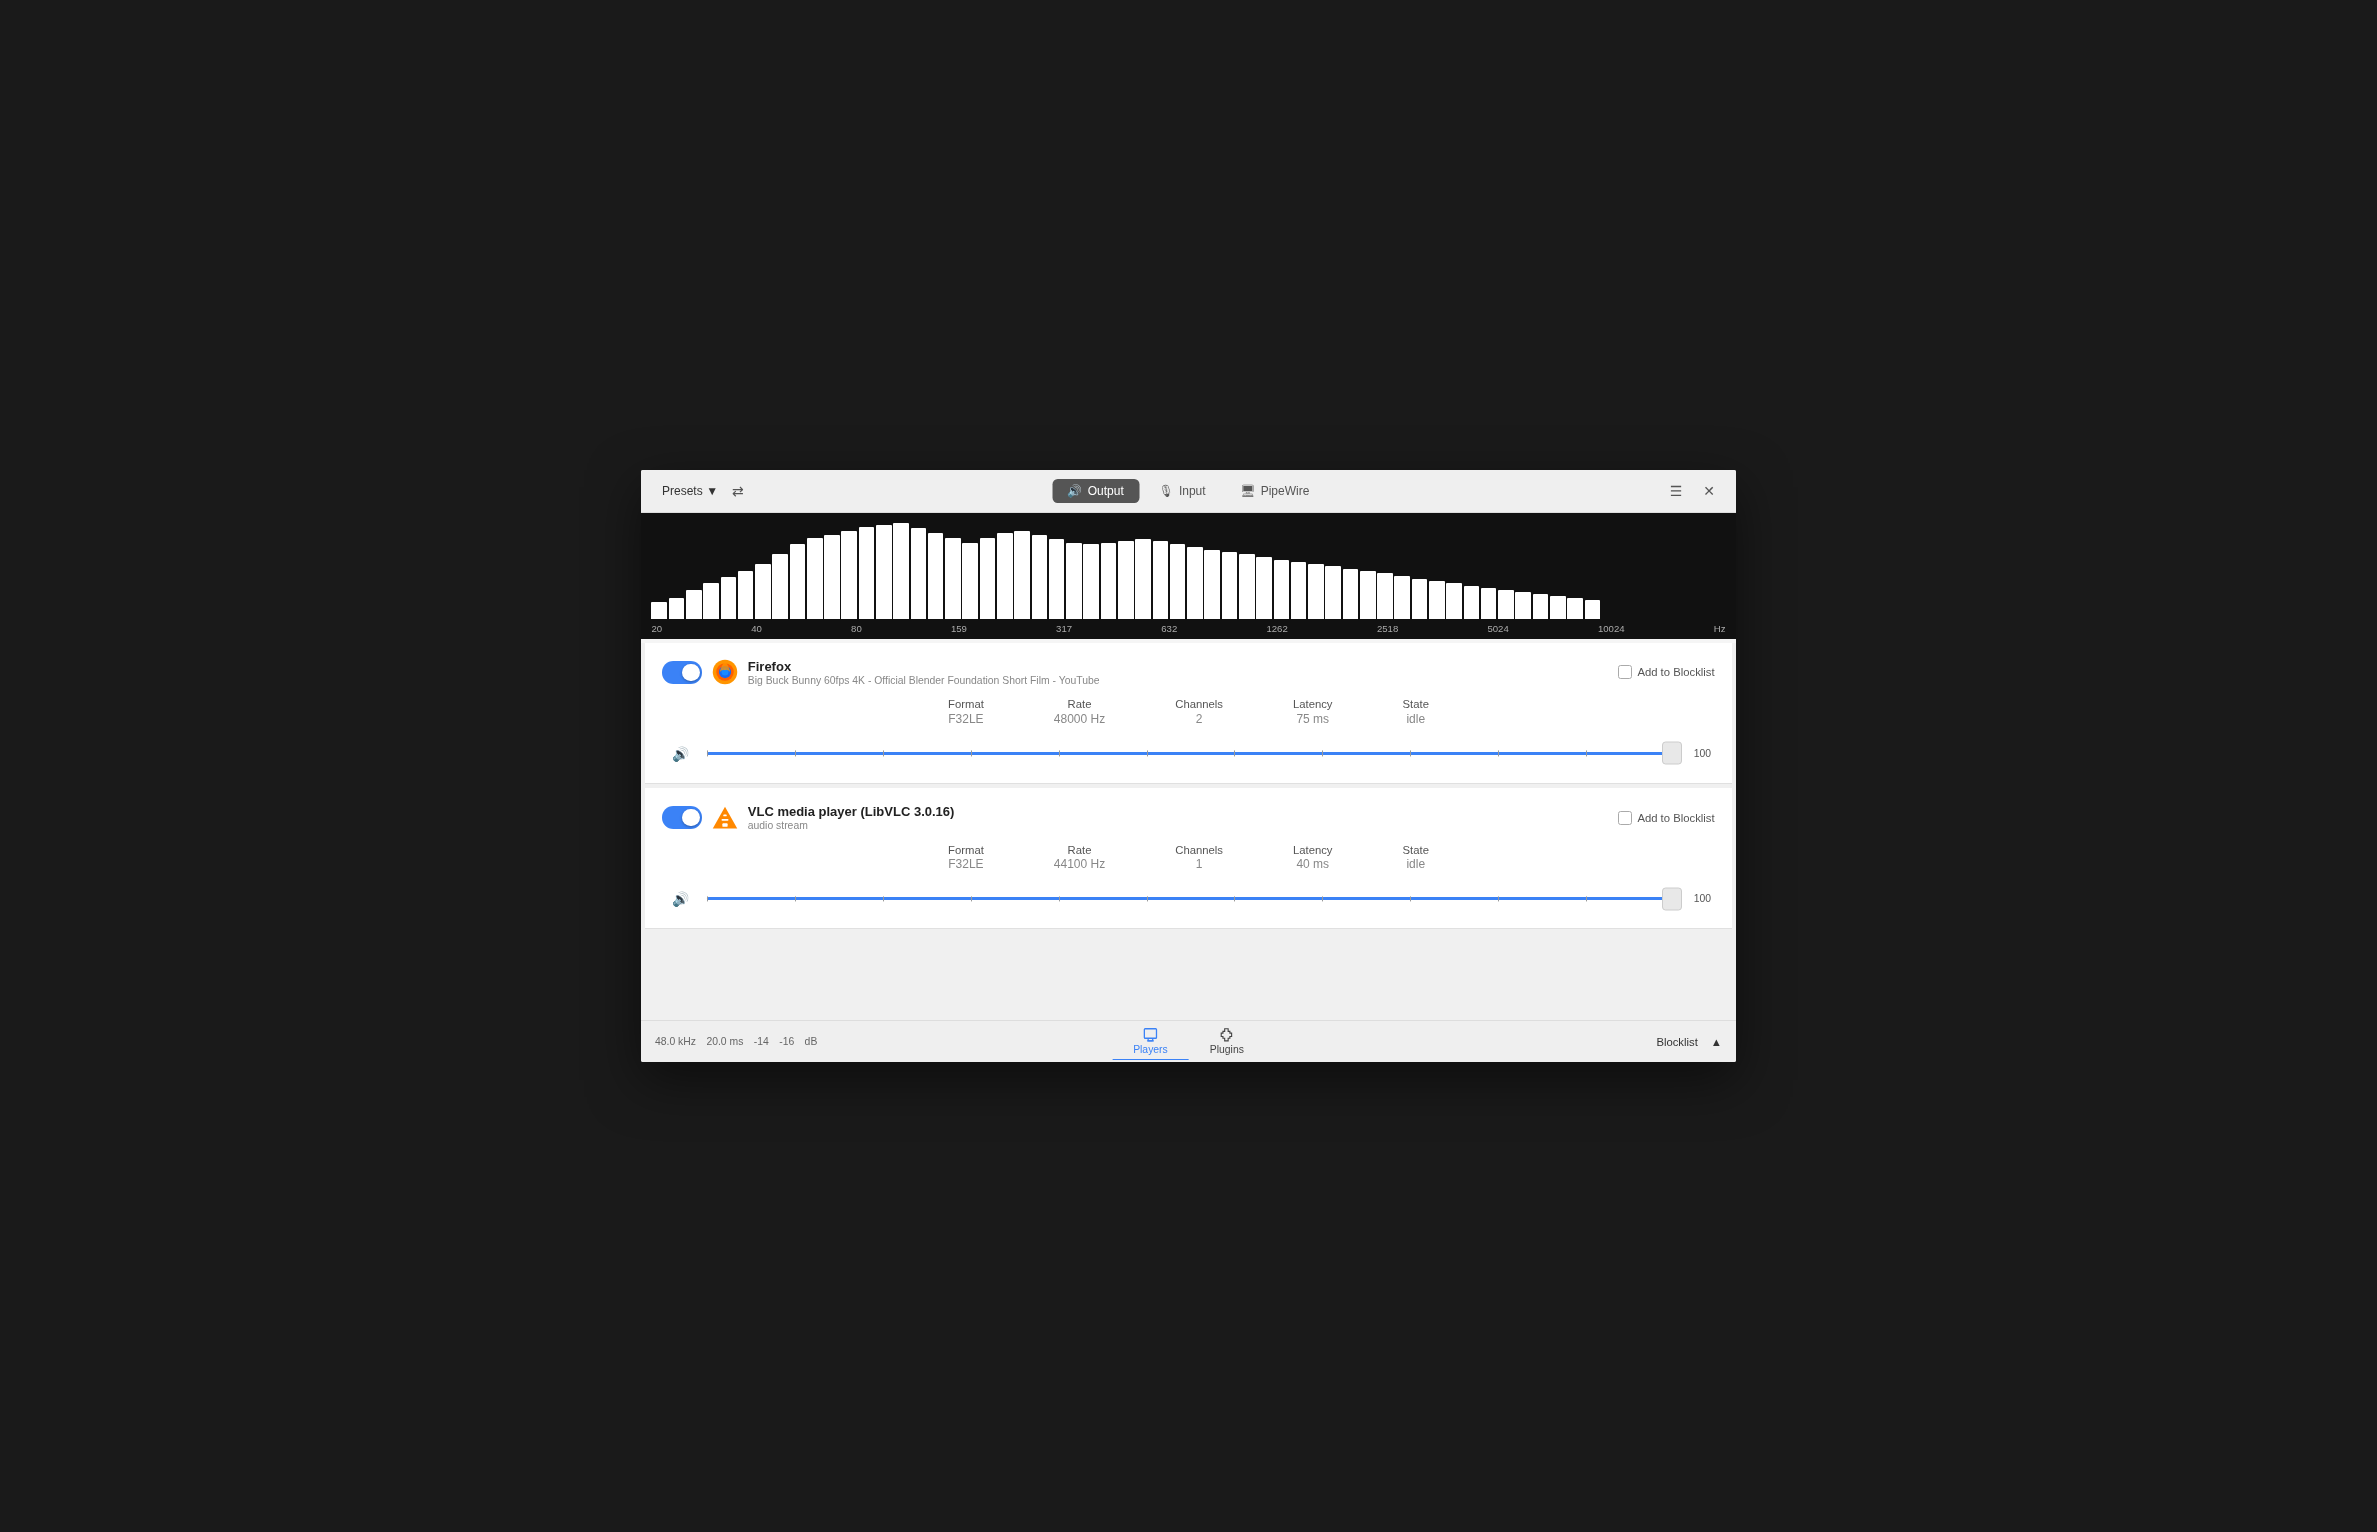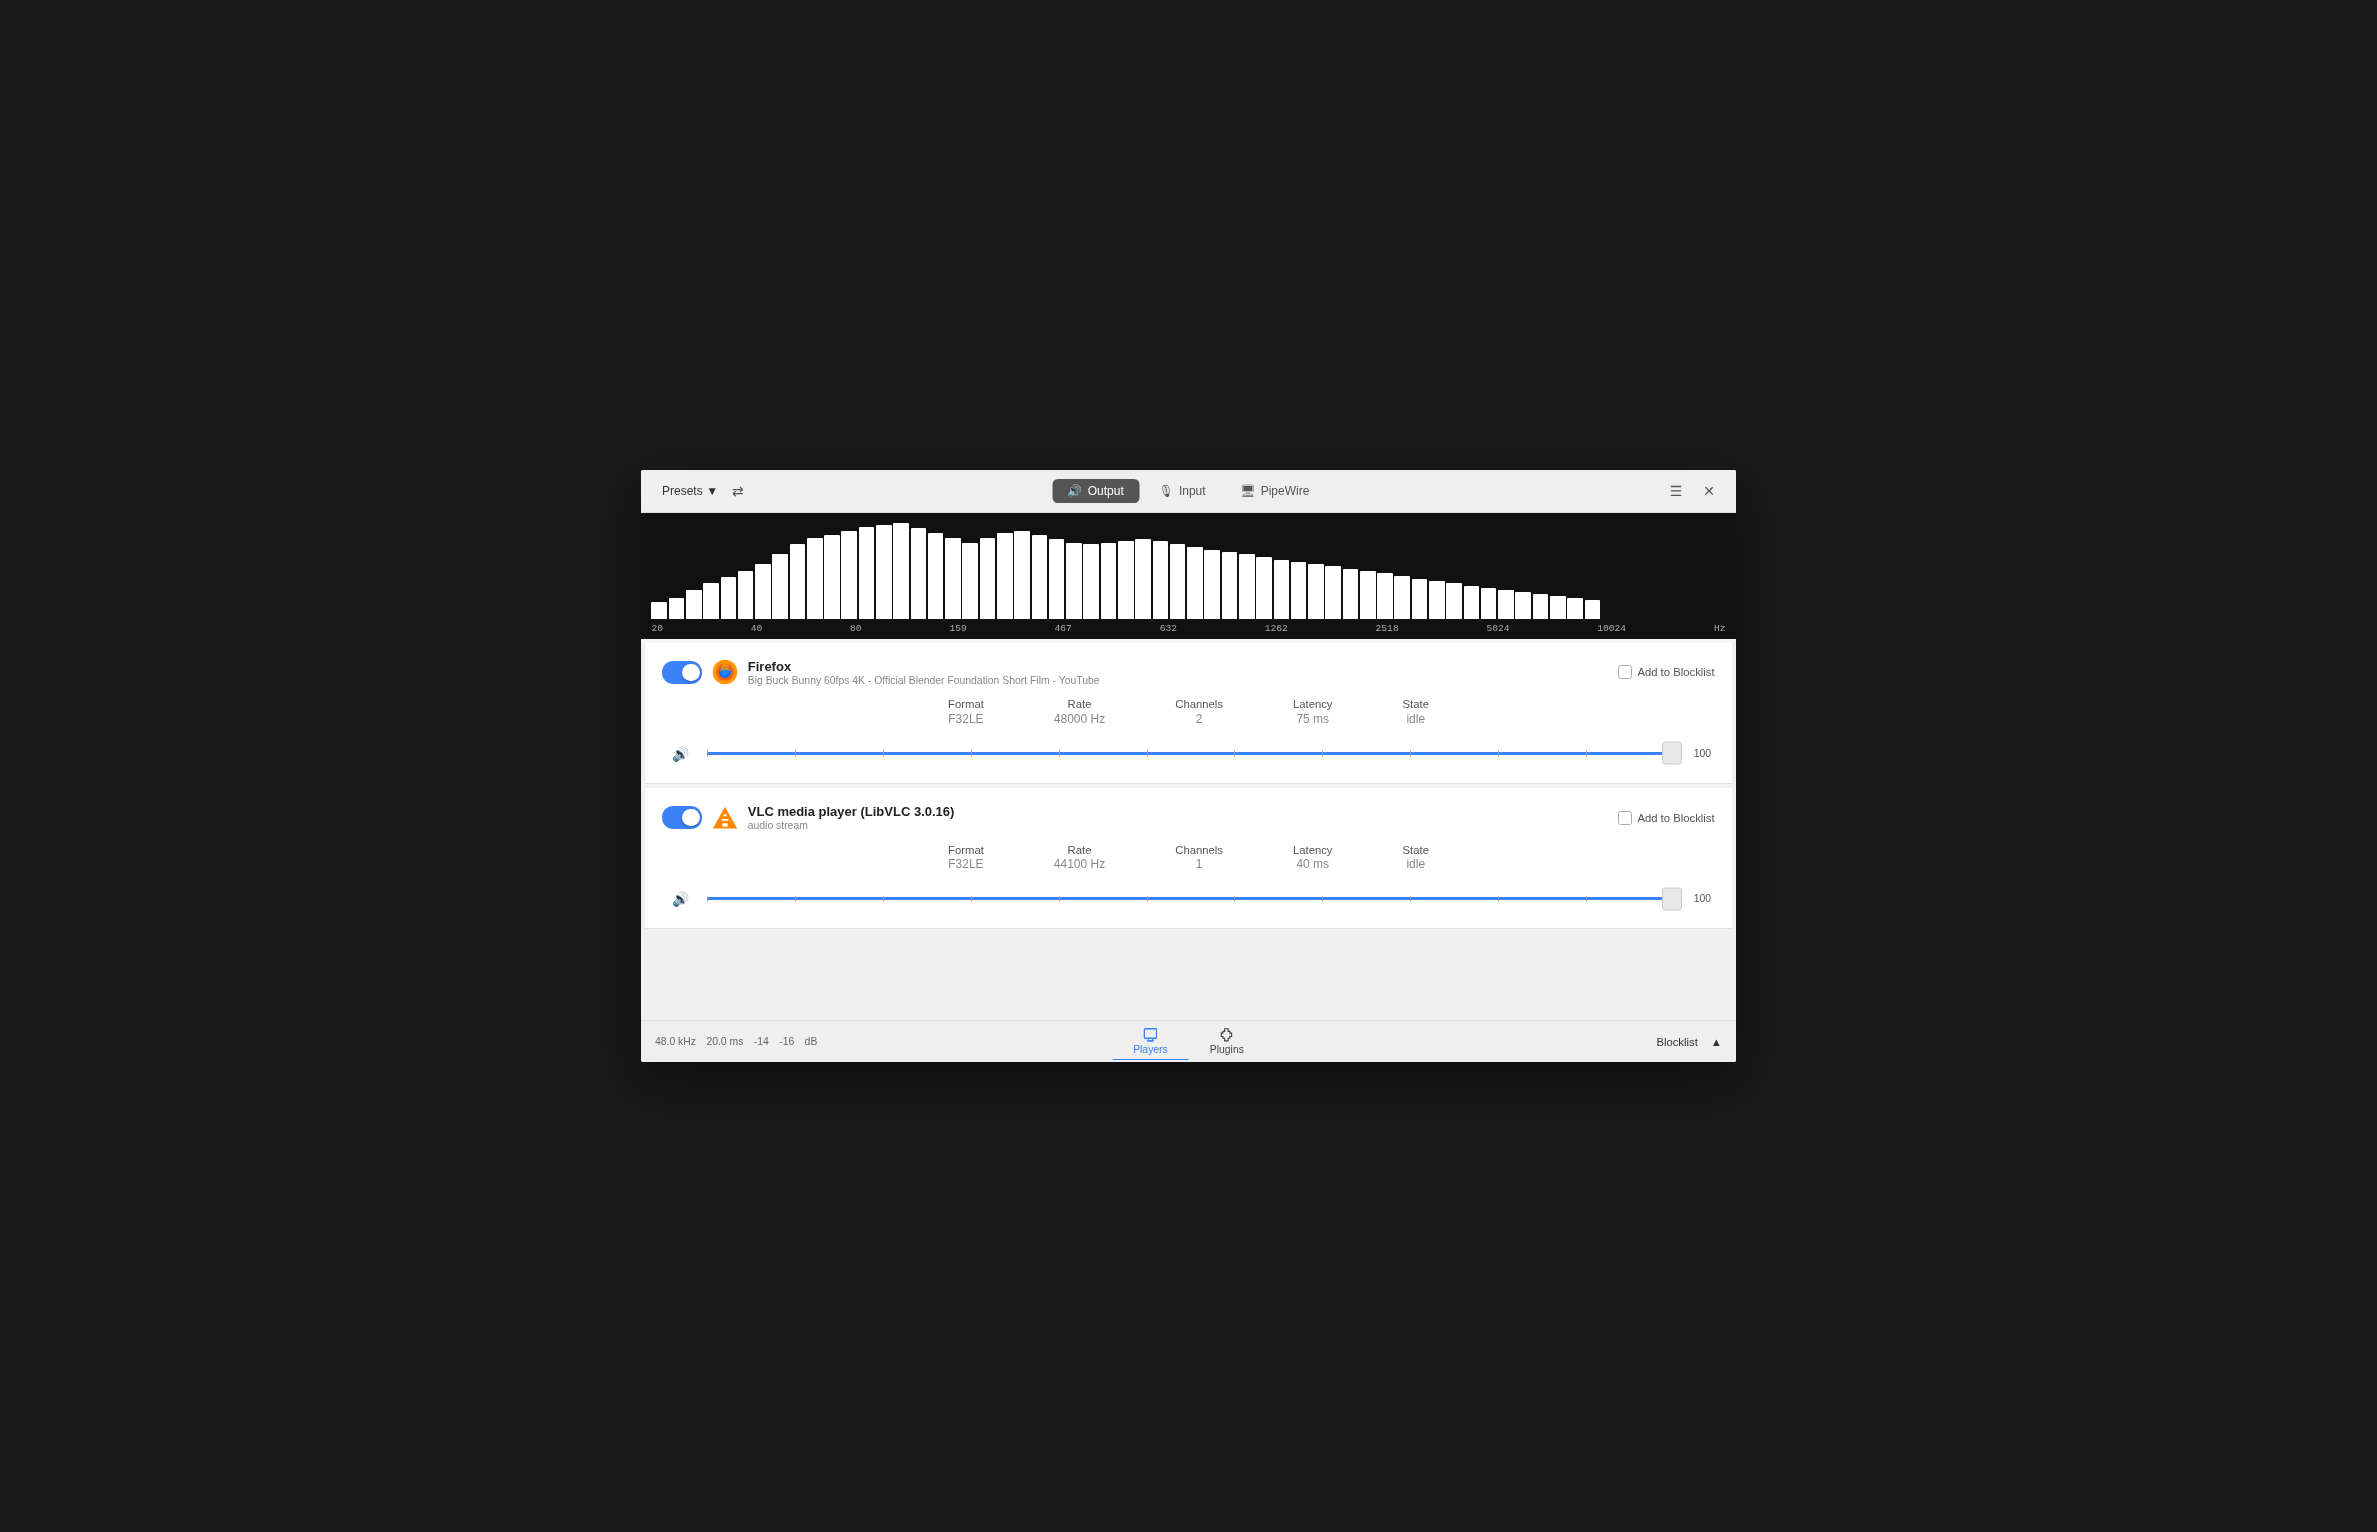--- a/index.html
+++ b/index.html
@@ -84,21 +84,20 @@
       padding: 3.5px 7px;
     }
     
     .equalizer {
       background: #111;
       height: 126px;
       padding: 8.7px 10.4px 0;
       display: flex;
       flex-direction: column;
       justify-content: flex-end;
-      font-family: Liberation Mono, monospace;
     }
     .eq-bars {
       display: flex;
       align-items: flex-end;
       gap: 1.7px;
       height: 100px;
     }
     .eq-bar {
       background: white;
       width: 15.6px;
@@ -435,21 +434,21 @@
         <div class="eq-bar" style="height: 25px;"></div>
         <div class="eq-bar" style="height: 23px;"></div>
         <div class="eq-bar" style="height: 21px;"></div>
         <div class="eq-bar" style="height: 19px;"></div>
       </div>
     <div class="eq-labels">
       <span>20</span>
       <span>40</span>
       <span>80</span>
       <span>159</span>
-      <span>467</span>
+      <span>317</span>
       <span>632</span>
       <span>1262</span>
       <span>2518</span>
       <span>5024</span>
       <span>10024</span>
       <span>Hz</span>
     </div>
   </div>
 
   <div class="content">

